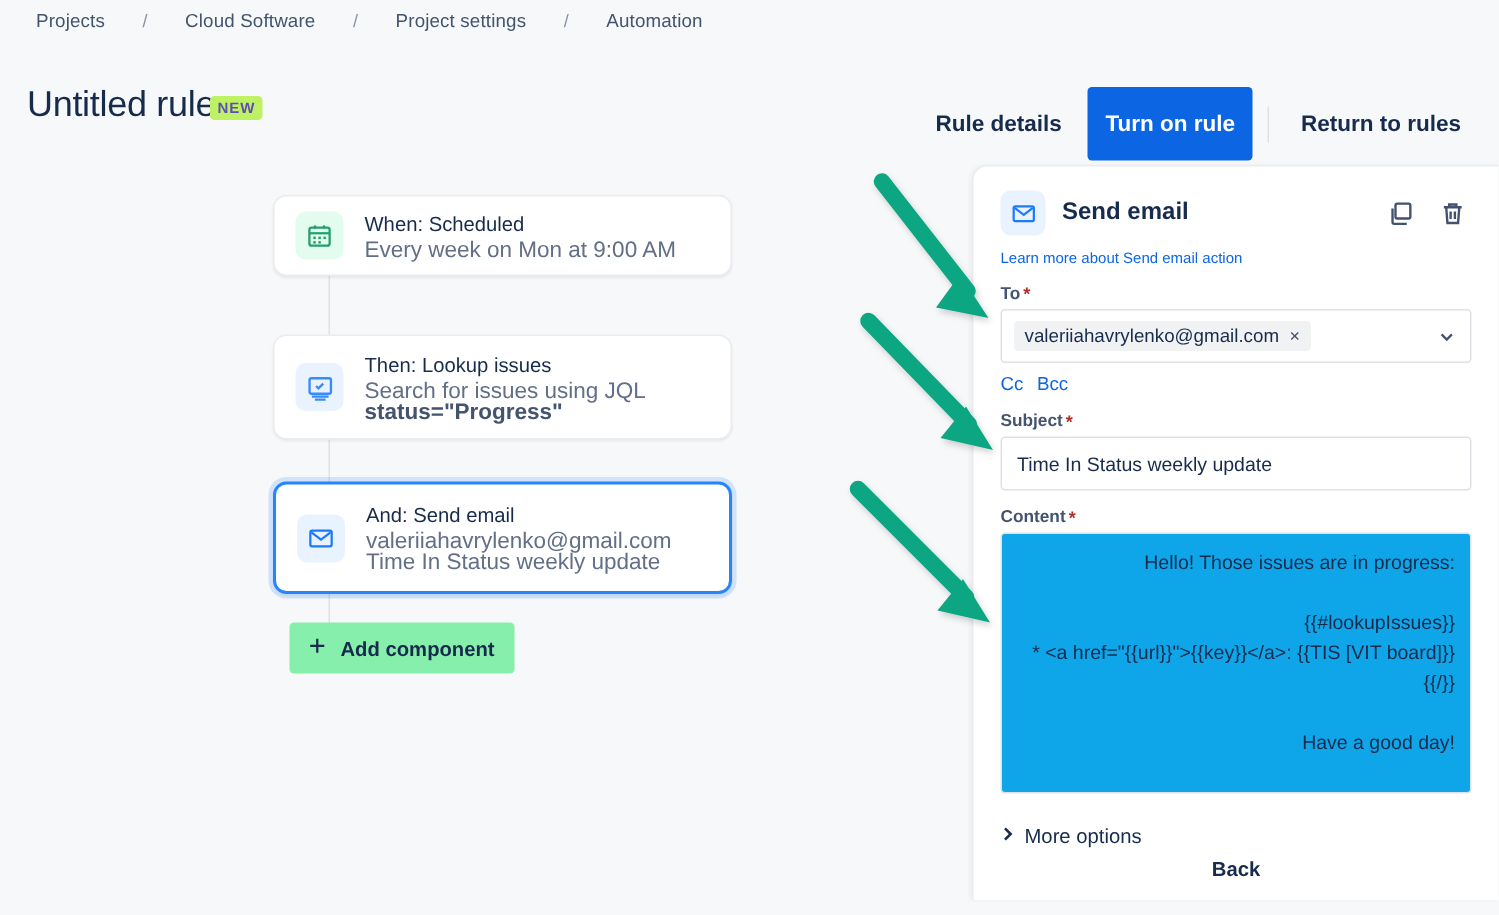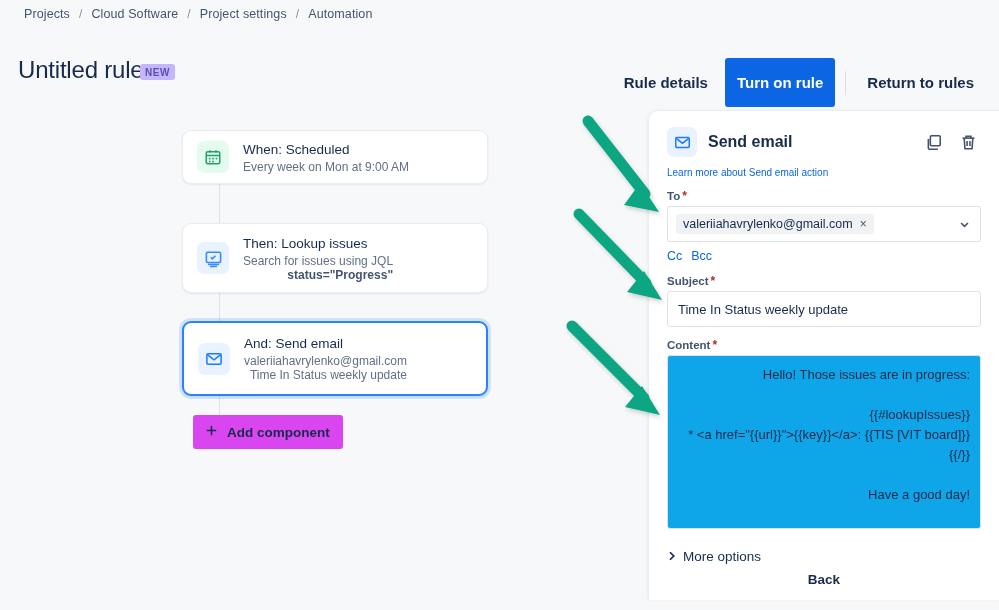--- a/index.html
+++ b/index.html
@@ -9,34 +9,34 @@
     overflow: hidden;
     background: #f7f8f9;
     font-family: "Liberation Sans", sans-serif;
     -webkit-font-smoothing: antialiased;
   }
   #root { position: relative; width: 999px; height: 610px; background: #f7f8f9; }
 
   
   .breadcrumb {
     position: absolute; left: 22px; top: 6px;
-    display: flex; align-items: center; gap: 0px;
+    display: flex; align-items: center; gap: 16px;
     font-size: 12.5px; color: #44546f; letter-spacing: .1px;
   }
   .crumb { color: #44546f; text-decoration: none; padding: 1px 2px; }
   .crumb-sep { color: #8993a4; margin: 0 7px; font-size: 12px; }
 
   
   .page-title {
     position: absolute; left: 18px; top: 56px;
     font-size: 24px; color: #172b4d; font-weight: 400; letter-spacing: -0.2px;
   }
   .new-badge {
     position: absolute; left: 140px; top: 64px;
-    background: #c4b5fd; color: #5e4db2;
+    background: #bef264; color: #5e4db2;
     font-size: 10px; font-weight: bold; letter-spacing: .6px;
     padding: 3px 5px 2px 5px; border-radius: 3px;
   }
 
   
   .header-actions {
     position: absolute; right: 14px; top: 58px;
     display: flex; align-items: center; gap: 0px;
   }
   .hdr-btn {
@@ -66,29 +66,29 @@
   }
   .node-icon {
     width: 32px; height: 32px; border-radius: 7px;
     display: flex; align-items: center; justify-content: center;
     flex: 0 0 32px; margin-right: 14px;
   }
   .node-icon.green { background: #e3fcef; }
   .node-icon.blue  { background: #e9f2ff; }
   .node-text { display: flex; flex-direction: column; justify-content: center; }
   .node-title { font-size: 13.5px; color: #172b4d; line-height: 17px; margin-bottom: 2px; }
-  .node-sub { font-size: 12px; color: #626f86; line-height: 14px; text-align: right; }
+  .node-sub { font-size: 15px; color: #626f86; line-height: 14px; }
   .node-sub.bold { font-weight: bold; color: #44546f; }
 
   .connector { position: absolute; left: 219px; width: 1px; background: #dfe1e6; }
 
   .add-component {
     position: absolute; left: 193px; top: 310px;
     display: flex; align-items: center; gap: 8px;
-    background: #d946ef; border: none; border-radius: 3px;
+    background: #86efac; border: none; border-radius: 3px;
     padding: 8px 13px 8px 11px; cursor: pointer;
     font-family: inherit; font-size: 13.5px; font-weight: 600; color: #172b4d;
   }
 
   
   .panel {
     position: absolute; left: 648px; top: 110px; width: 351px; height: 490px;
     background: #ffffff;
     border-top-left-radius: 10px;
     border-left: 1px solid #ebecf0; border-top: 1px solid #ebecf0;

